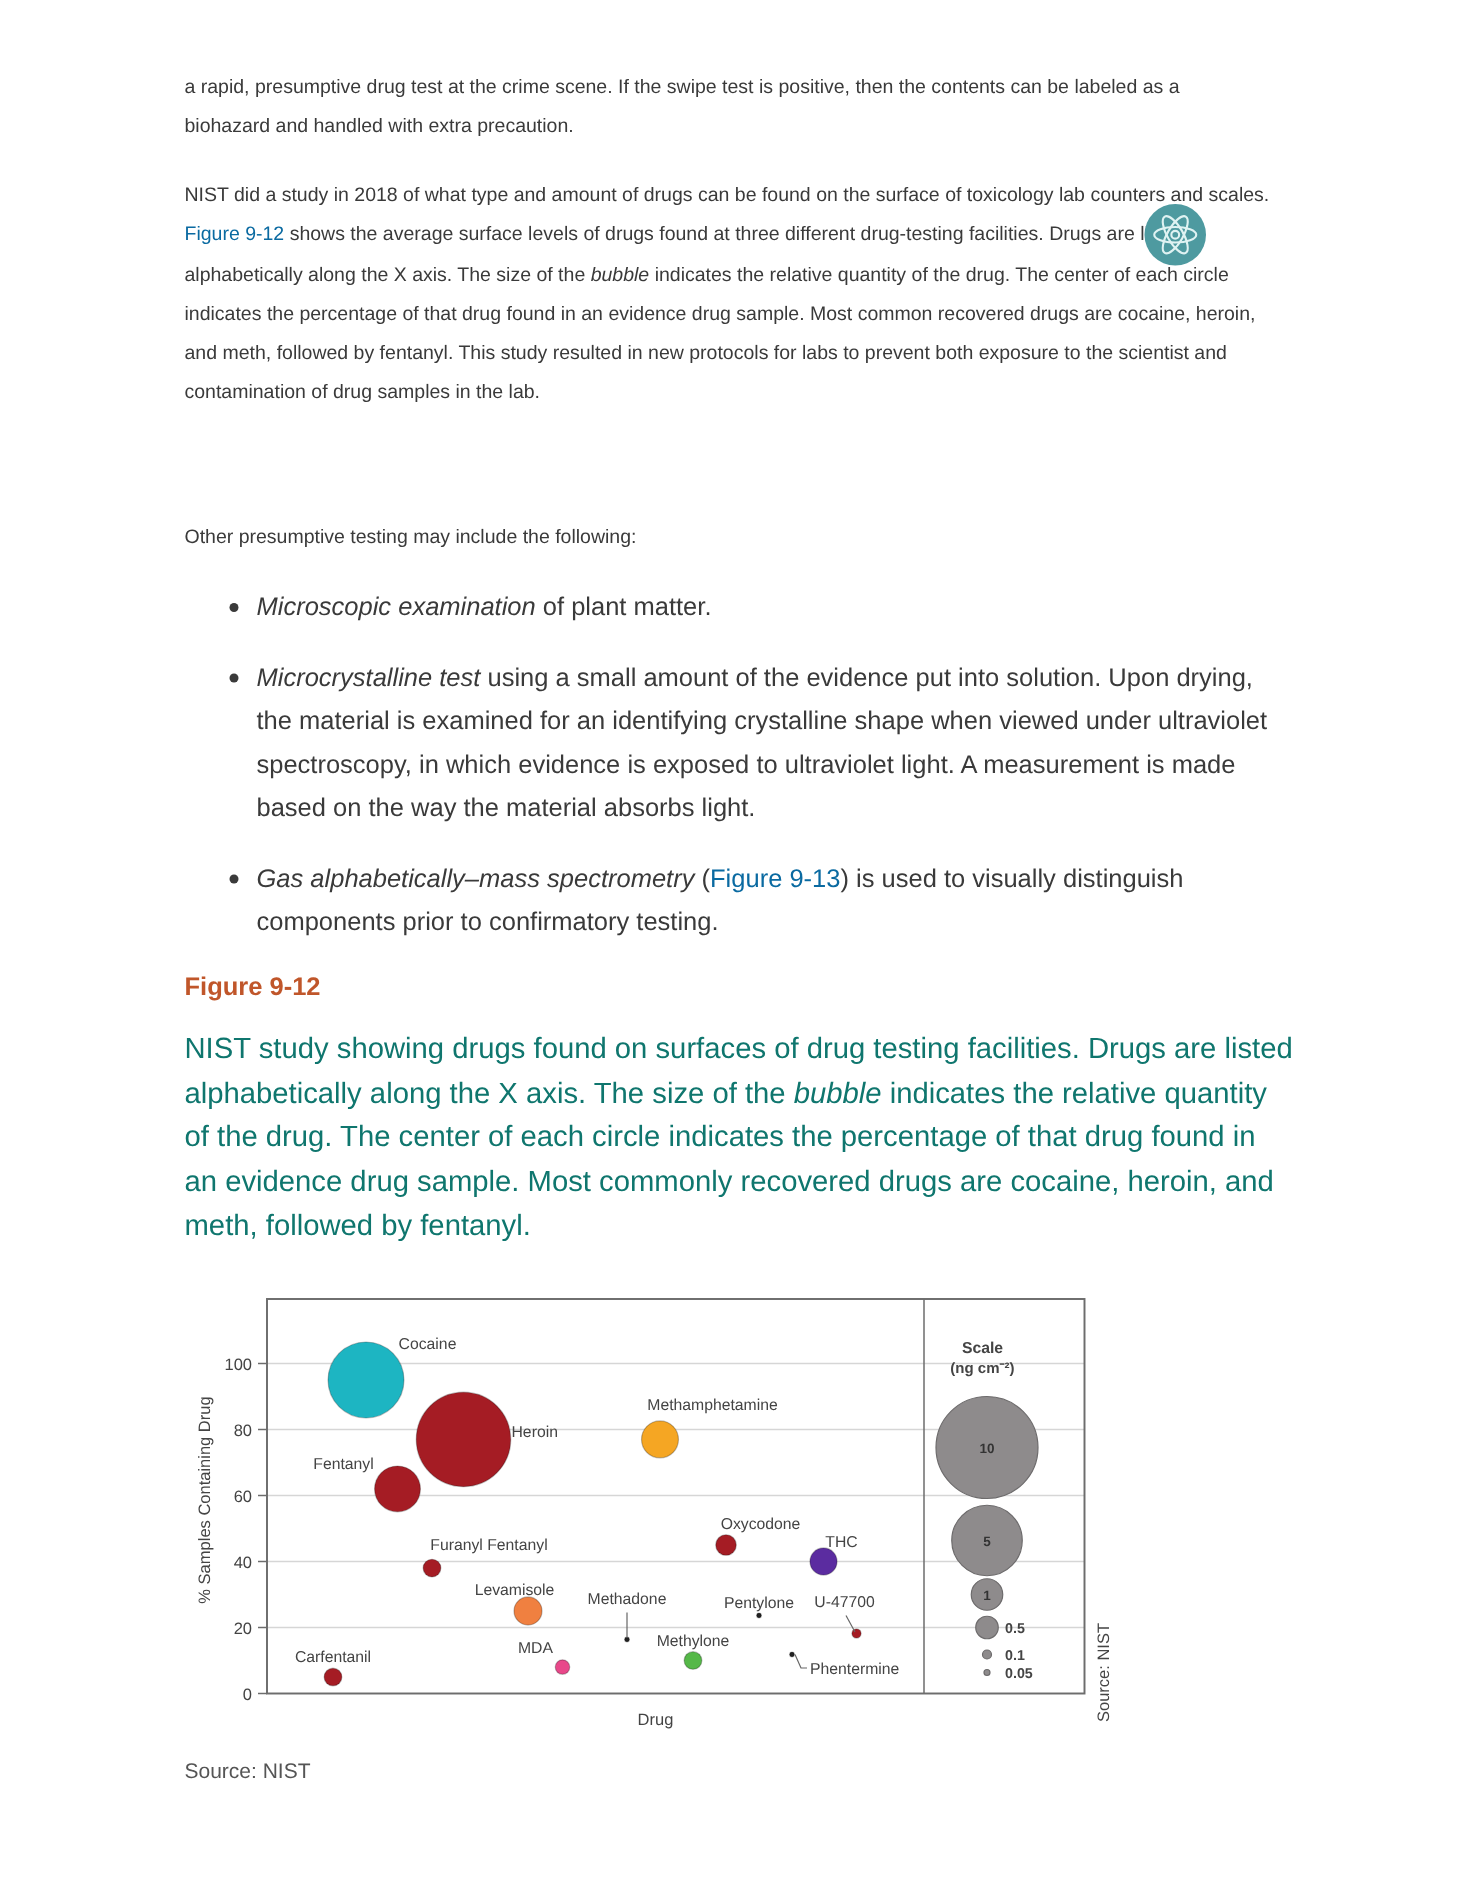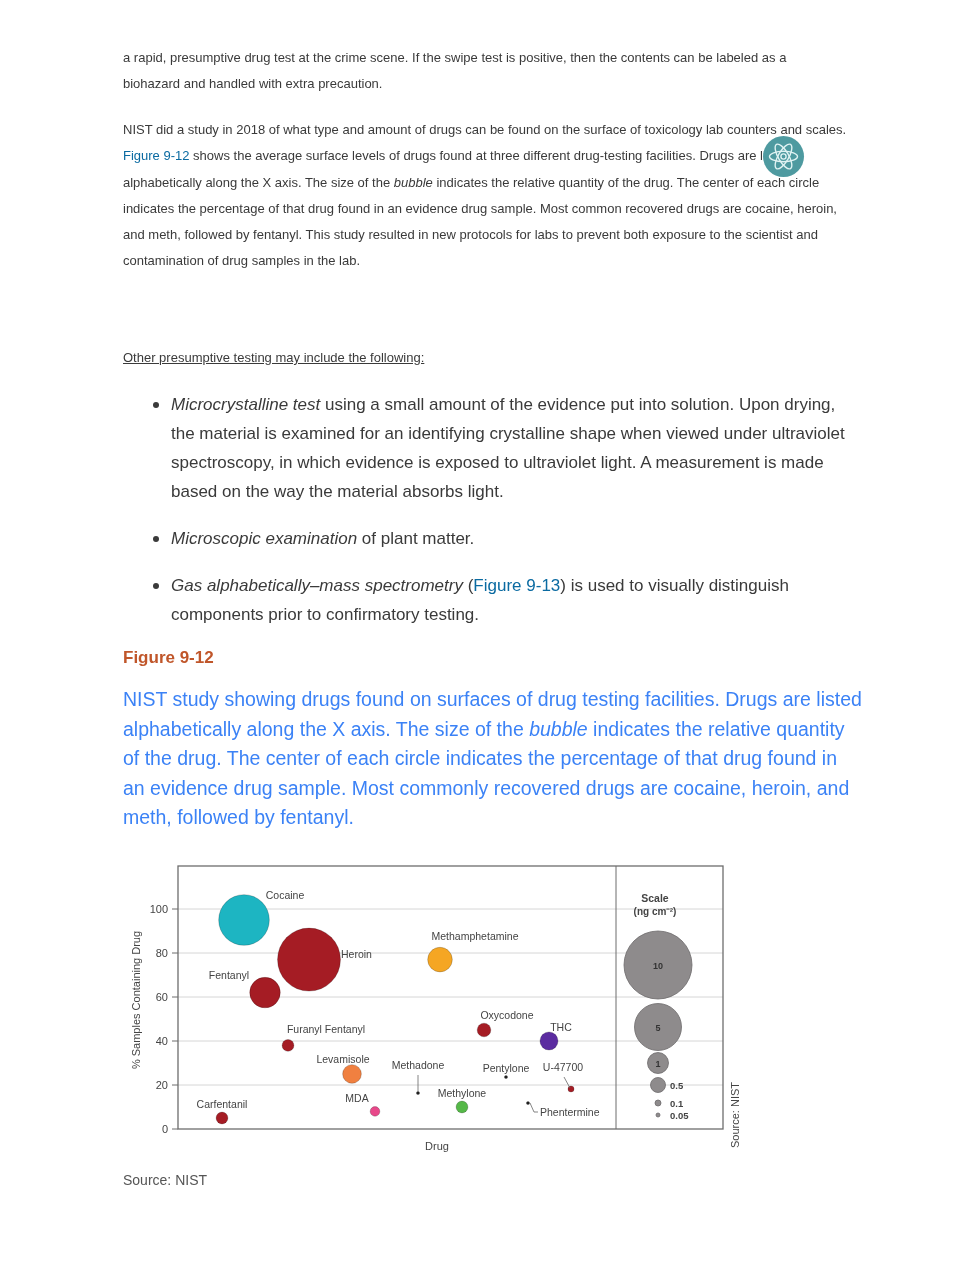--- a/index.html
+++ b/index.html
@@ -4,21 +4,21 @@
 <style>
   html, body { margin:0; padding:0; background:#fff; }
   body { width:979px; height:1266px; position:relative; font-family:"Liberation Sans", sans-serif; color:#3a3a3a; overflow:hidden; }
   .p { position:absolute; left:123px; font-size:13px; line-height:26.3px; margin:0; }
   .link { color:#0a6aa1; }
   .atom { position:absolute; left:763px; top:136px; width:41px; height:41px; border-radius:50%; background:#4e9aa0; }
   ul { position:absolute; left:123px; margin:0; padding:0; list-style:none; font-size:17px; line-height:29px; }
   ul li { position:relative; padding-left:48px; width:690px; }
   ul li::before { content:""; position:absolute; left:30px; top:12px; width:6px; height:6px; border-radius:50%; background:#3a3a3a; }
   .figlabel { position:absolute; left:123px; top:648px; font-size:17px; font-weight:bold; color:#c0562a; }
-  .caption { position:absolute; left:123px; top:685px; width:740px; font-size:19.5px; line-height:29.6px; color:#3b82f6; margin:0; }
+  .caption { position:absolute; left:123px; top:685px; width:740px; font-size:19.5px; line-height:29.6px; color:#0f766e; margin:0; }
   .source { position:absolute; left:123px; top:1172px; font-size:14px; color:#555; }
   svg text { font-family:"Liberation Sans", sans-serif; }
 </style>
 </head>
 <body>
 
 <p class="p" style="top:45px;width:700px;"><span>a rapid, presumptive drug test at the crime scene. If the swipe test is positive, then the contents can be labeled as a biohazard and handled with extra precaution.</span></p>
 
 <p class="p" style="top:117px;width:735px;">
   <span id="p2a"><span>NIST did a study in 2018 of what type and amount of drugs can be found on the surface of toxicology lab counters and scales. </span><a class="link">Figure 9-12</a><span> shows the average surface levels of drugs found at three different drug-testing facilities. Drugs are listed alphabetically along the X axis. The size of the </span><i>bubble</i><span> indicates the relative quantity of the drug. The center of each circle indicates the percentage of that drug found in an evidence drug sample. Most common recovered drugs are cocaine, heroin, and meth, followed by fentanyl. This study resulted in new protocols for labs to prevent both exposure to the scientist and contamination of drug samples in the lab.</span></span>
@@ -28,25 +28,25 @@
   <svg width="41" height="41" viewBox="0 0 41 41">
     <g fill="none" stroke="#dff2f2" stroke-width="1.4">
       <ellipse cx="20.5" cy="20.5" rx="14" ry="5.2"></ellipse>
       <ellipse cx="20.5" cy="20.5" rx="14" ry="5.2" transform="rotate(60 20.5 20.5)"></ellipse>
       <ellipse cx="20.5" cy="20.5" rx="14" ry="5.2" transform="rotate(-60 20.5 20.5)"></ellipse>
       <circle cx="20.5" cy="20.5" r="2.6"></circle>
     </g>
   </svg>
 </div>
 
-<p class="p" style="top:345px;text-decoration:underline;"><span>Other presumptive testing may include the following:</span></p>
+<p class="p" style="top:345px;"><span>Other presumptive testing may include the following:</span></p>
 
 <ul style="top:390px;">
+  <li style="margin-bottom:18px;"><i>Microscopic examination</i><span> of plant matter.</span></li>
   <li style="margin-bottom:18px;"><i>Microcrystalline test</i><span> using a small amount of the evidence put into solution. Upon drying, the material is examined for an identifying crystalline shape when viewed under ultraviolet spectroscopy, in which evidence is exposed to ultraviolet light. A measurement is made based on the way the material absorbs light.</span></li>
-  <li style="margin-bottom:18px;"><i>Microscopic examination</i><span> of plant matter.</span></li>
   <li><i>Gas alphabetically–mass spectrometry</i><span> (</span><a class="link">Figure 9-13</a><span>) is used to visually distinguish components prior to confirmatory testing.</span></li>
 </ul>
 
 <div class="figlabel">Figure 9-12</div>
 
 <p class="caption"><span>NIST study showing drugs found on surfaces of drug testing facilities. Drugs are listed alphabetically along the X axis. The size of the </span><i>bubble</i><span> indicates the relative quantity of the drug. The center of each circle indicates the percentage of that drug found in an evidence drug sample. Most commonly recovered drugs are cocaine, heroin, and meth, followed by fentanyl.</span></p>
 
 <svg id="chart" width="979" height="1266" style="position:absolute;left:0;top:0;pointer-events:none;">
     <line x1="178" x2="723" y1="1085" y2="1085" stroke="#d6d6d6" stroke-width="1"></line>
     <line x1="178" x2="723" y1="1041" y2="1041" stroke="#d6d6d6" stroke-width="1"></line>

